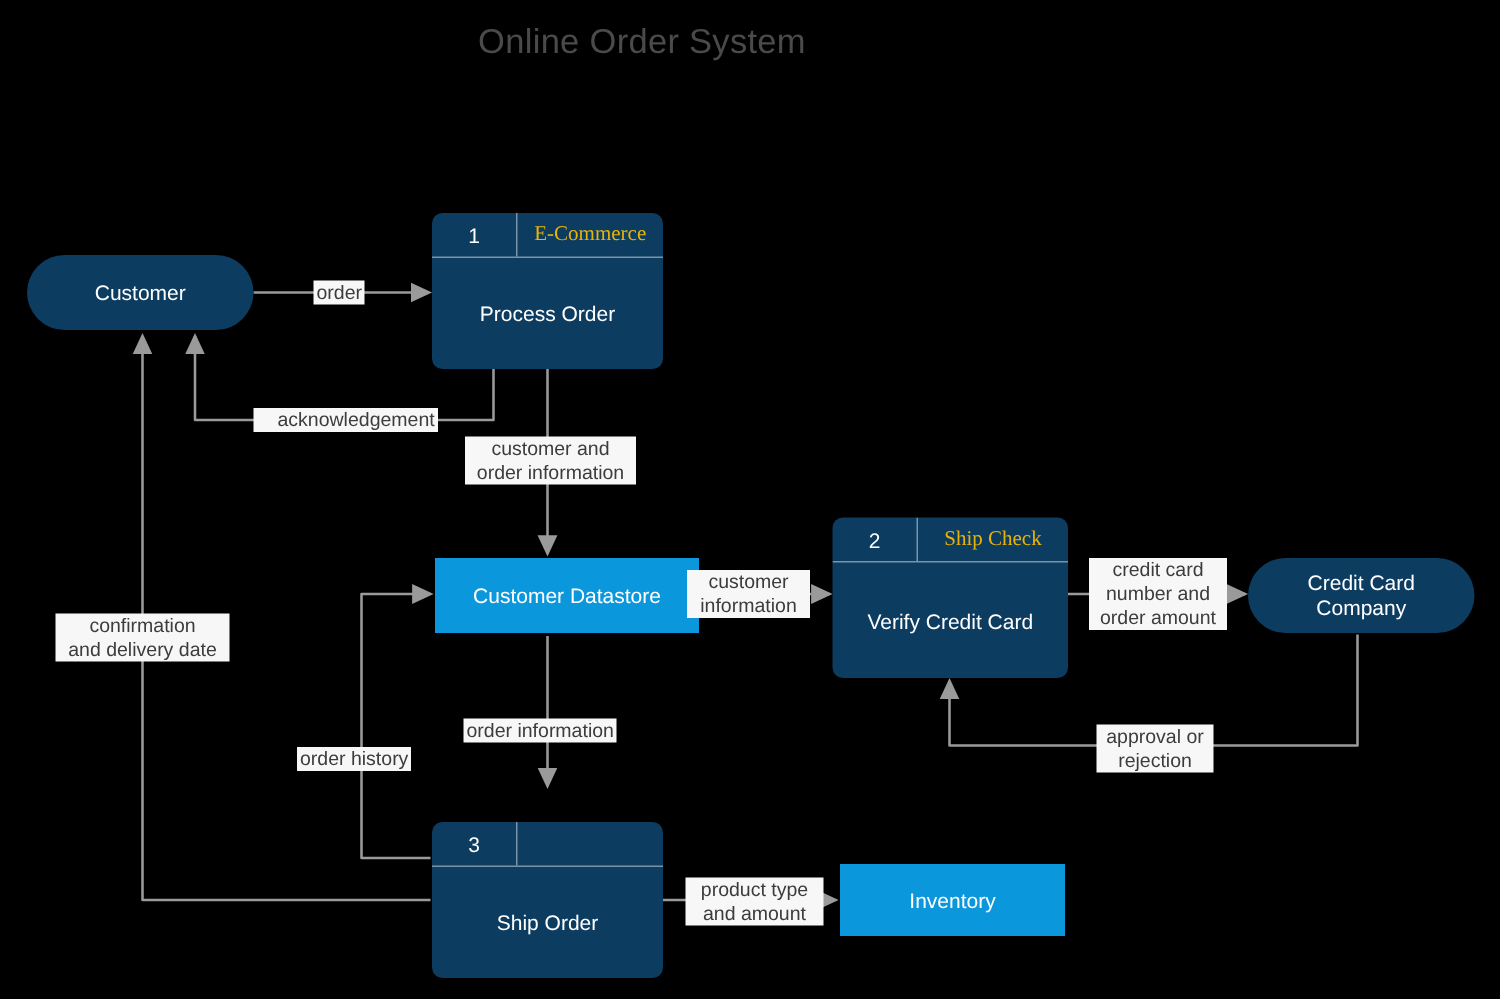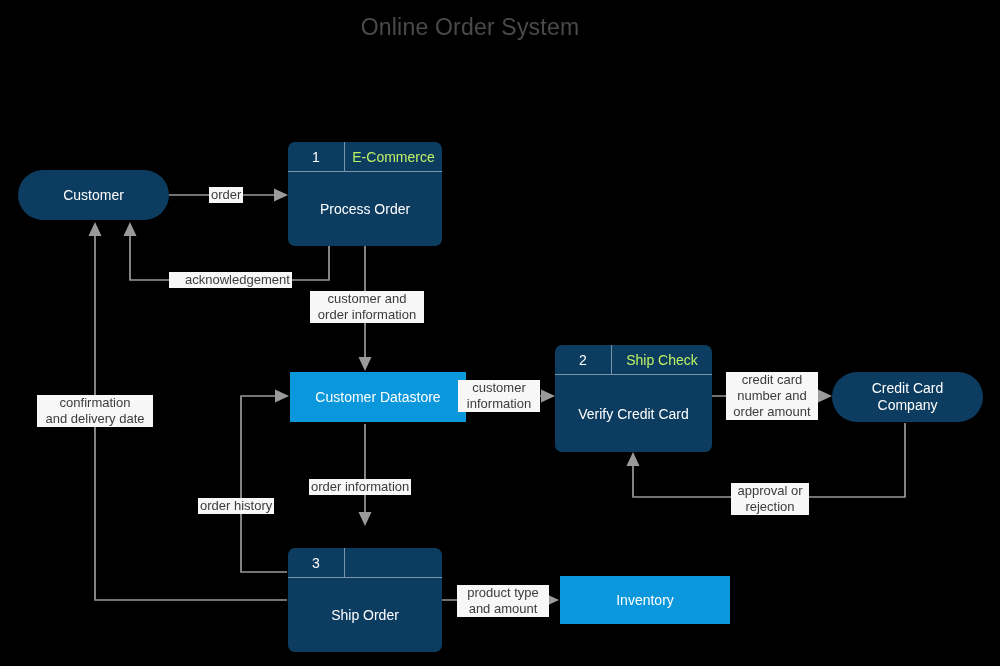--- a/index.html
+++ b/index.html
@@ -1,21 +1,21 @@
 <!DOCTYPE html>
 <html><head>
 <meta charset="utf-8">
 <style>
   html,body{margin:0;padding:0;background:#000;}
   body{width:1000px;height:666px;overflow:hidden;font-family:"Liberation Sans",sans-serif;}
   #canvas{position:relative;width:1000px;height:666px;background:#000;}
 
   #title{
     position:absolute;left:0;top:14px;width:856px;text-align:center;
-    font-size:23px;color:#4a4a4a;letter-spacing:.2px;padding-left:42px;
+    font-size:23px;color:#4a4a4a;letter-spacing:.2px;
   }
 
   svg#edges{position:absolute;left:0;top:0;width:1000px;height:666px;}
 
   
   .entity{
     position:absolute;background:#0d3c61;border-radius:26px;
     display:flex;align-items:center;justify-content:center;text-align:center;
     color:#ffffff;font-size:14px;line-height:17px;
   }
@@ -31,21 +31,21 @@
   .process .phead{
     height:29px;display:flex;flex:0 0 29px;
     border-bottom:1px solid #7b93a8;
   }
   .process .pnum{
     width:56px;display:flex;align-items:center;justify-content:center;
     color:#fff;font-size:14px;border-right:1px solid #7b93a8;
   }
   .process .pname{
     flex:1;display:flex;align-items:center;justify-content:center;
-    color:#bef264;font-size:14px;
+    color:#eab308;font-size:14px;font-family:Liberation Serif, serif;
   }
   .process .pbody{
     flex:1;display:flex;align-items:center;justify-content:center;
     color:#fff;font-size:14px;text-align:center;
   }
 
   
   .flabel{
     position:absolute;background:#f7f7f7;color:#3c3c3c;
     font-size:13px;line-height:16px;text-align:center;
@@ -118,21 +118,21 @@
     <div class="phead">
       <div class="pnum">3</div>
     </div>
     <div class="pbody">Ship Order</div>
   </div>
 
   <div class="datastore" style="left:290px;top:372px;width:176px;height:50px;">
     <span>Customer Datastore</span>
   </div>
 
-  <div class="datastore" style="left:560px;top:576px;width:170px;height:48px;">
+  <div class="datastore" style="left:560px;top:576px;width:150px;height:48px;">
     <span>Inventory</span>
   </div>
 
   <div class="flabel" style="left:209px;top:187px;">order</div>
 
   <div class="flabel" style="left:169px;top:272px;padding-left:16px;">acknowledgement</div>
 
   <div class="flabel" style="left:310px;top:291px;width:110px;">customer and
 order information</div>
 
@@ -146,16 +146,16 @@
   <div class="flabel" style="left:731px;top:483px;width:74px;">approval or
 rejection</div>
 
   <div class="flabel" style="left:309px;top:479px;">order information</div>
 
   <div class="flabel" style="left:198px;top:479px;margin-top:19px;">order history</div>
 
   <div class="flabel" style="left:457px;top:585px;width:88px;">product type
 and amount</div>
 
-  <div class="flabel" style="left:37px;top:395px;width:112px;">confirmation
+  <div class="flabel" style="left:37px;top:409px;width:112px;">confirmation
 and delivery date</div>
 
 </div>
 
 </body></html>

